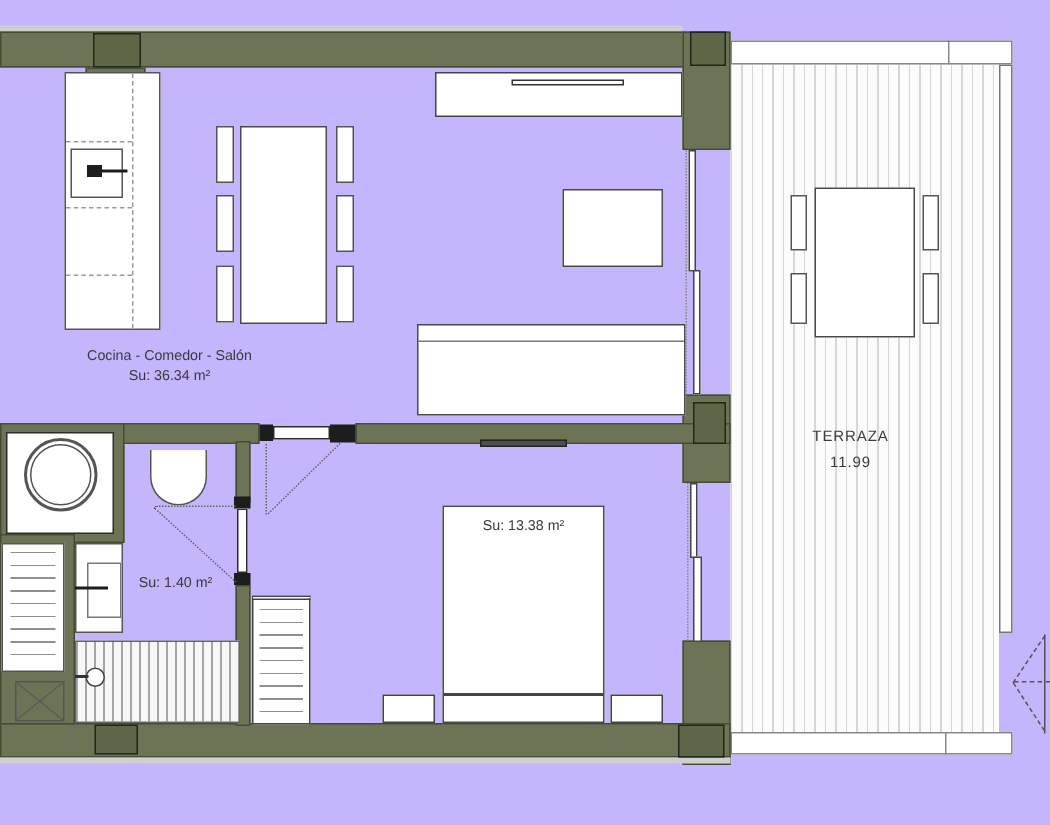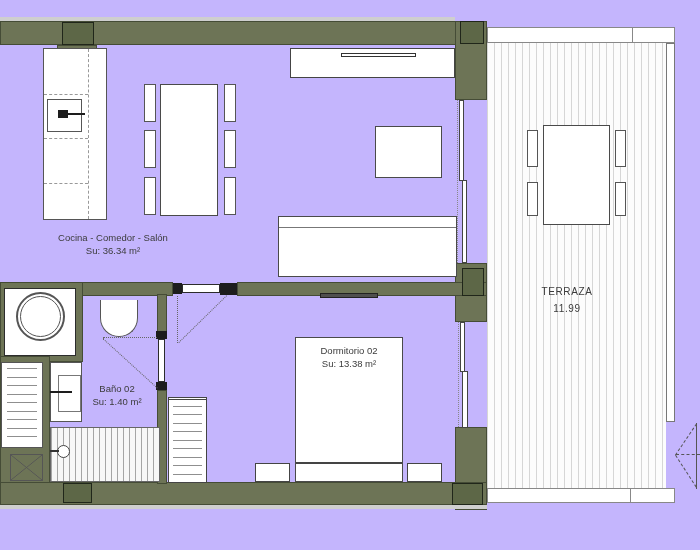--- a/index.html
+++ b/index.html
@@ -140,25 +140,23 @@
   <div class="f" style="left:295px;top:337px;width:108px;height:145px;"></div>
   <div class="abs" style="left:296px;top:462px;width:106px;height:1.5px;background:#444;"></div>
   <div class="thin" style="left:255px;top:463px;width:35px;height:19px;border-color:#444;"></div>
   <div class="thin" style="left:407px;top:463px;width:35px;height:19px;border-color:#444;"></div>
 
   <div class="lbl" style="left:38px;top:231px;width:150px;">
     <span class="l2">Cocina - Comedor - Salón</span>
     <span class="l2">Su:  36.34 m²</span>
   </div>
   <div class="lbl" style="left:57px;top:382px;width:120px;">
-    <span class="l2">Baño 02</span>
     <span class="l2">Su:  1.40 m²</span>
   </div>
   <div class="lbl" style="left:274px;top:344px;width:150px;">
-    <span class="l2">Dormitorio 02</span>
     <span class="l2">Su:  13.38 m²</span>
   </div>
   <div class="lbl" style="left:492px;top:285px;width:150px;font-size:10px;letter-spacing:0.6px;">
     <span class="l2">TERRAZA</span>
     <span class="l2" style="margin-top:4px;">11.99</span>
   </div>
 
 </div>
 
 </body></html>

